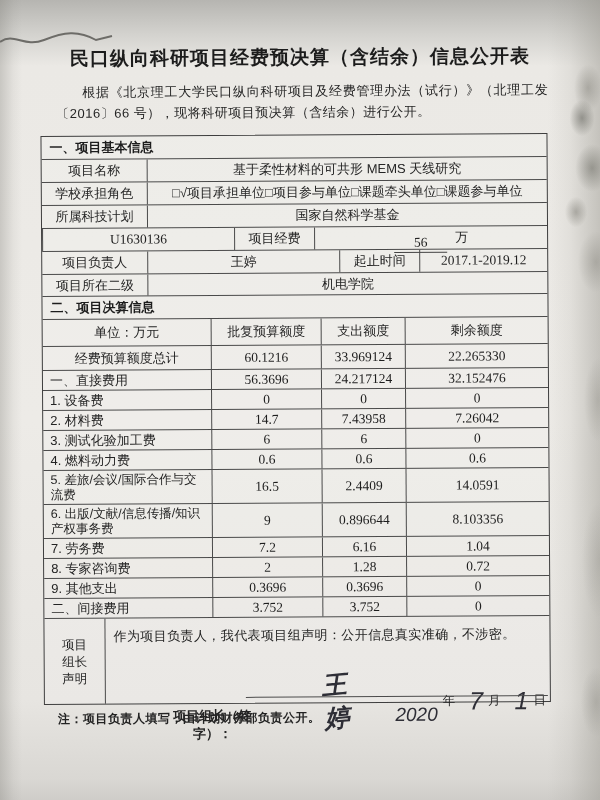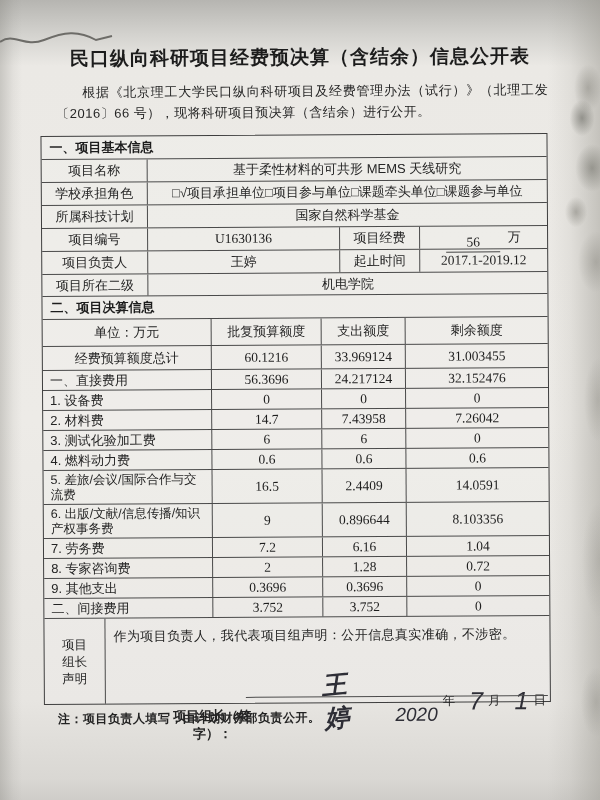--- a/index.html
+++ b/index.html
@@ -95,21 +95,20 @@
         <div class="c nol w105">学校承担角色</div>
         <div class="c grow">□√项目承担单位□项目参与单位□课题牵头单位□课题参与单位</div>
       </div>
 
       <div class="r h23">
         <div class="c nol w105">所属科技计划</div>
         <div class="c grow">国家自然科学基金</div>
       </div>
 
       <div class="r h23">
-        <div class="c nol w105">项目编号</div>
         <div class="c w192 num">U1630136</div>
         <div class="c w80">项目经费</div>
         <div class="c grow">
           <span class="uline">56</span>
           <span class="unit">万</span>
         </div>
       </div>
 
       <div class="r h23">
         <div class="c nol w105">项目负责人</div>
@@ -131,21 +130,21 @@
         <div class="c nol w168 hdr">单位：万元</div>
         <div class="c w110 hdr">批复预算额度</div>
         <div class="c w82 hdr">支出额度</div>
         <div class="c grow hdr">剩余额度</div>
       </div>
 
       <div class="r h24">
         <div class="c nol w168">经费预算额度总计</div>
         <div class="c w110 num">60.1216</div>
         <div class="c w82 num">33.969124</div>
-        <div class="c grow num">31.003455</div>
+        <div class="c grow num">22.265330</div>
       </div>
 
       <div class="r h20">
         <div class="c nol w168 left">一、直接费用</div>
         <div class="c w110 num">56.3696</div>
         <div class="c w82 num">24.217124</div>
         <div class="c grow num">32.152476</div>
       </div>
 
       <div class="r h20">

